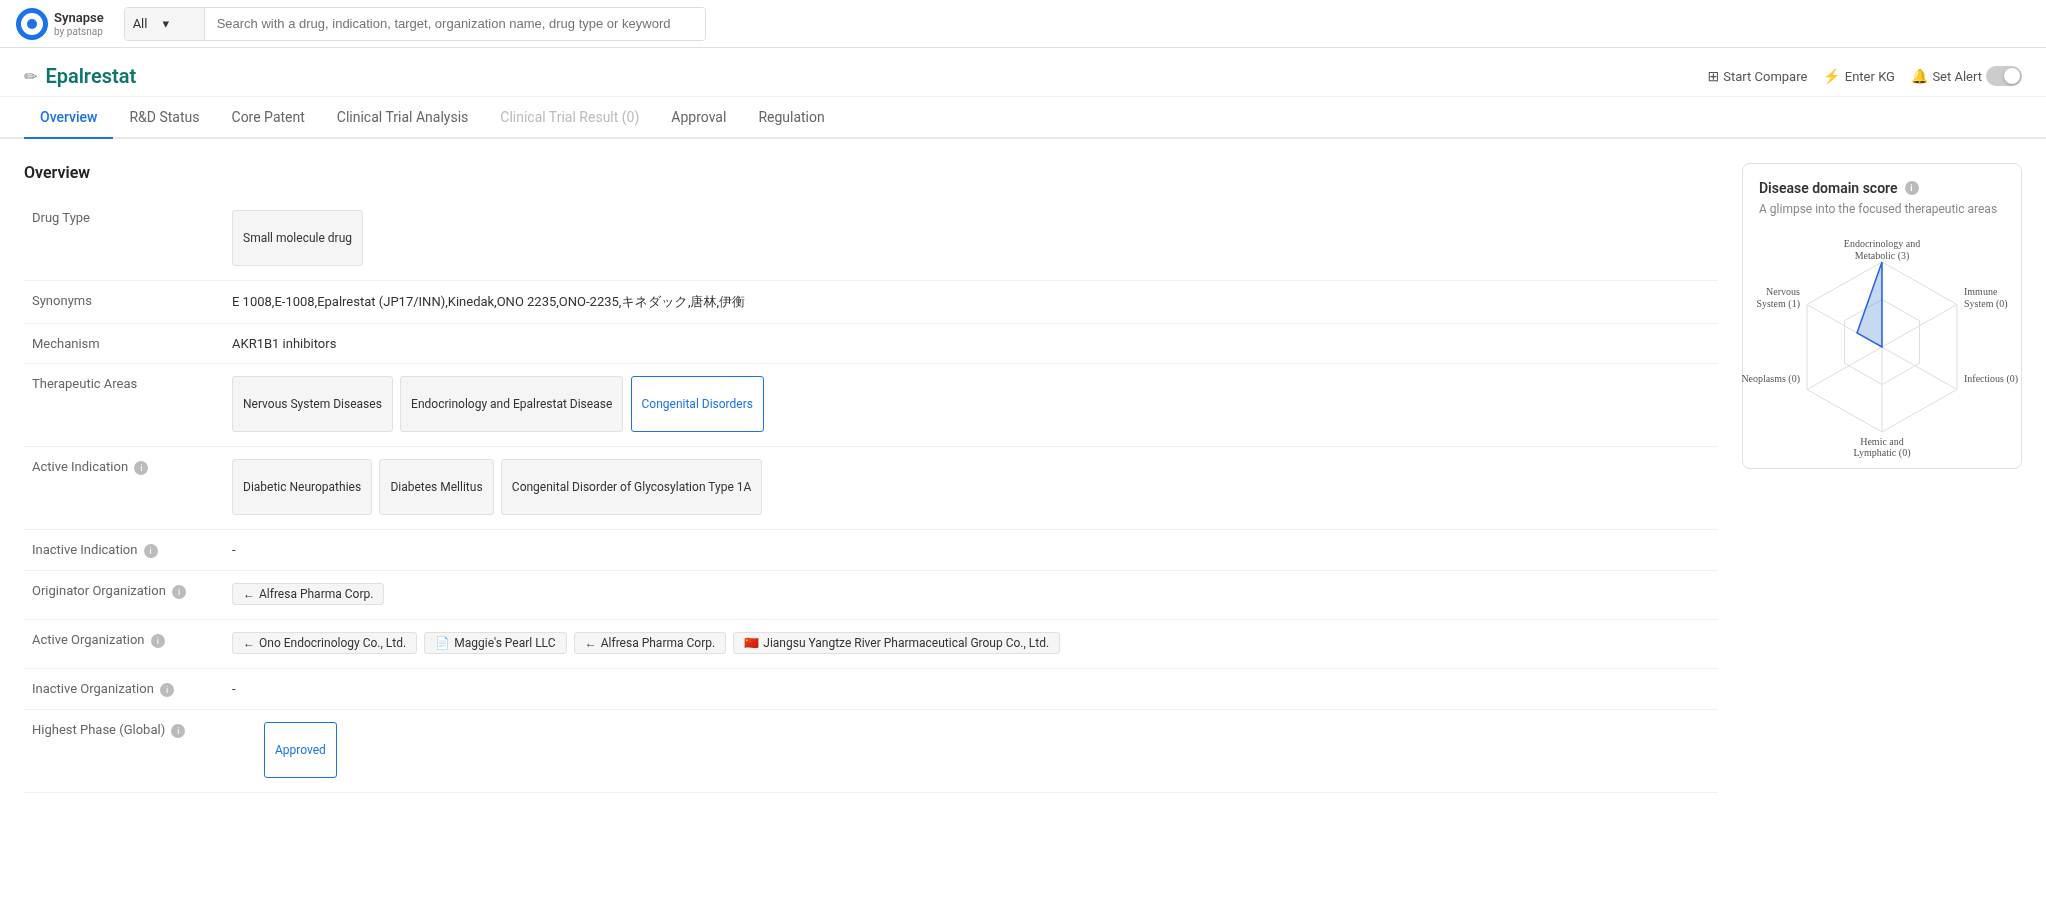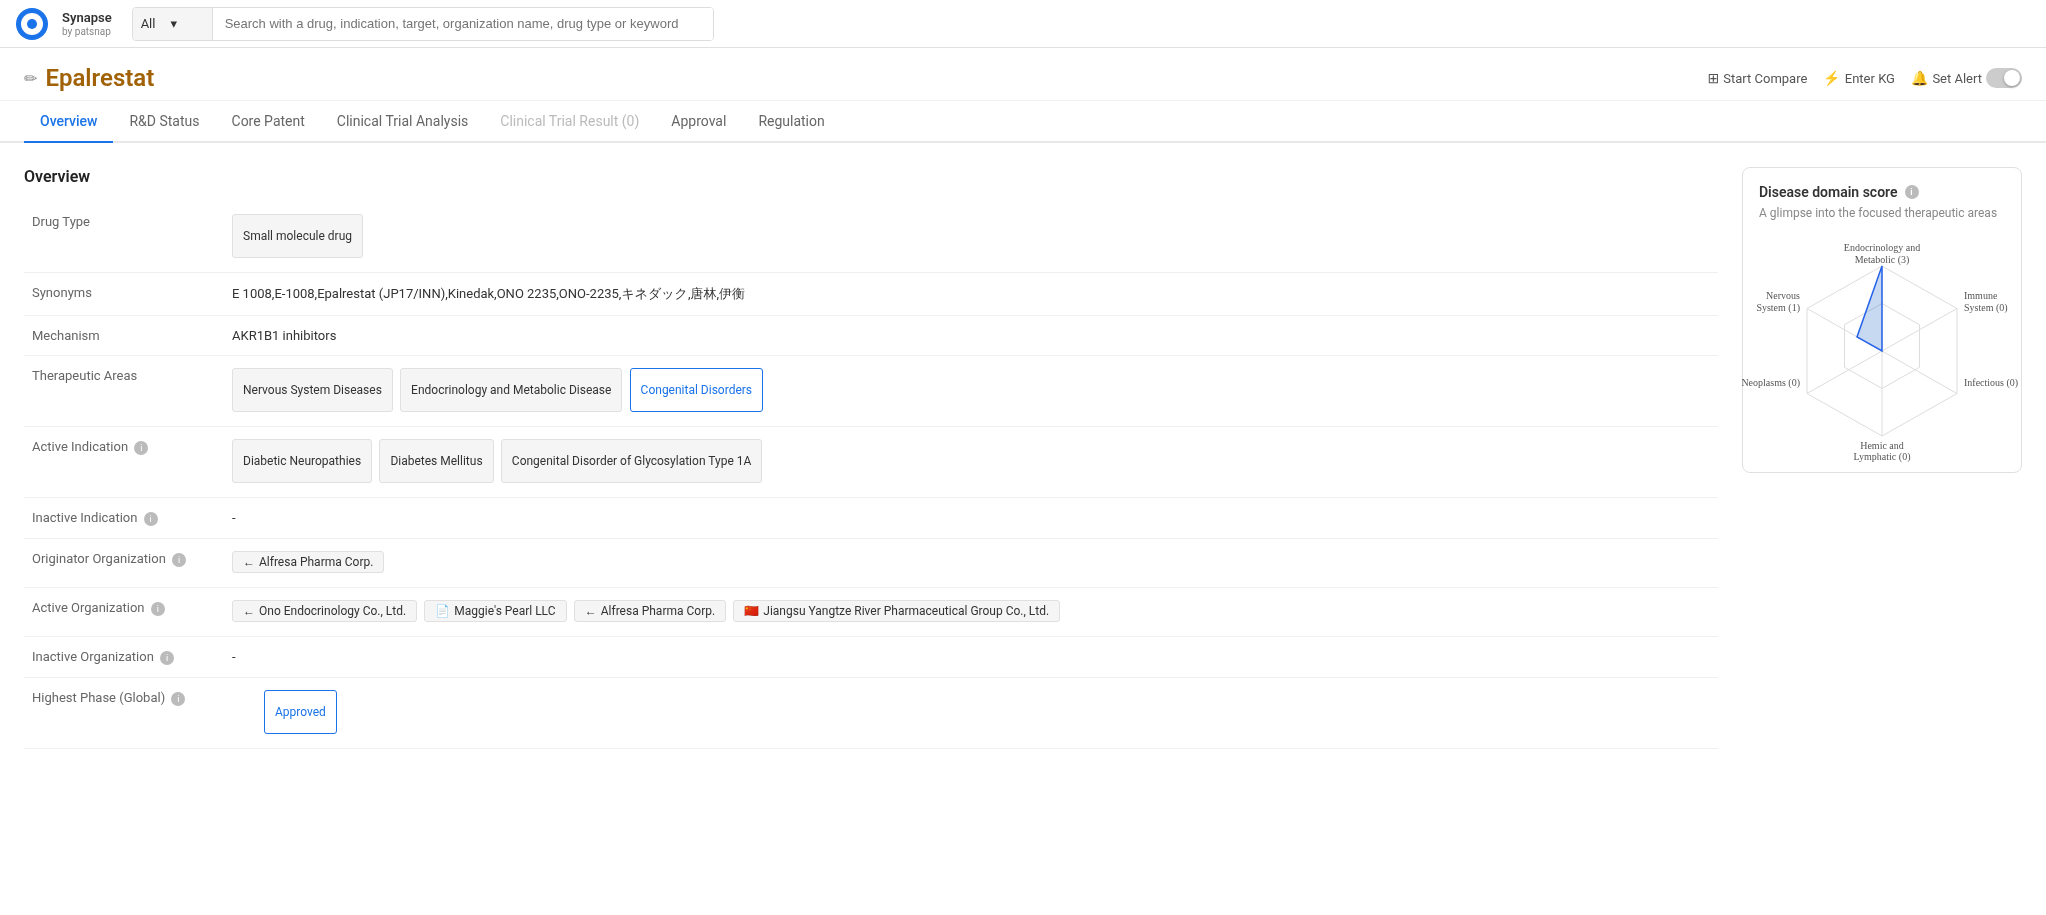--- a/index.html
+++ b/index.html
@@ -4,39 +4,39 @@
   <style>
     * { box-sizing: border-box; margin: 0; padding: 0; }
     body { font-family: -apple-system, BlinkMacSystemFont, 'Segoe UI', Roboto, sans-serif; font-size: 14px; color: #333; background: #fff; }
 
     
     .top-nav {
       display: flex; align-items: center; height: 48px;
       border-bottom: 1px solid #e0e0e0; padding: 0 16px; gap: 12px;
       background: #fff;
     }
-    .logo-area { display: flex; align-items: center; gap: 14px; margin-right: 8px; }
+    .logo-area { display: flex; align-items: center; gap: 6px; margin-right: 8px; }
     .logo-circle { width: 32px; height: 32px; border-radius: 50%; background: #1a73e8; display: flex; align-items: center; justify-content: center; }
     .logo-inner { width: 22px; height: 22px; border-radius: 50%; background: #fff; display: flex; align-items: center; justify-content: center; }
     .logo-dot { width: 10px; height: 10px; border-radius: 50%; background: #1a73e8; }
     .logo-text { font-size: 13px; font-weight: 600; color: #333; line-height: 1.2; }
     .logo-sub { font-size: 10px; color: #888; }
     .search-filter { display: flex; align-items: center; border: 1px solid #ddd; border-radius: 4px; height: 34px; overflow: hidden; }
     .search-filter-select { border: none; background: #f5f5f5; padding: 0 8px; height: 100%; font-size: 13px; cursor: pointer; display: flex; align-items: center; gap: 15px; min-width: 80px; border-right: 1px solid #ddd; }
     .search-input-wrapper { flex: 1; }
     .search-input-wrapper input { border: none; outline: none; padding: 0 12px; height: 34px; font-size: 13px; width: 500px; color: #999; }
 
     
     .drug-header {
       display: flex; align-items: center; justify-content: space-between;
       padding: 16px 24px 8px 24px; border-bottom: 1px solid #f0f0f0;
     }
     .drug-title-area { display: flex; align-items: center; gap: 8px; }
     .pencil-icon { color: #888; font-size: 16px; }
-    .drug-name { font-size: 24px; font-weight: 600; color: #a16207; }
+    .drug-name { font-size: 20px; font-weight: 600; color: #0f766e; }
     .header-actions { display: flex; align-items: center; gap: 16px; }
     .action-btn { display: flex; align-items: center; gap: 4px; font-size: 13px; color: #555; cursor: pointer; }
     .toggle-switch { width: 36px; height: 20px; border-radius: 10px; background: #ccc; position: relative; cursor: pointer; }
     .toggle-knob { width: 16px; height: 16px; border-radius: 50%; background: #fff; position: absolute; top: 2px; right: 2px; box-shadow: 0 1px 3px rgba(0,0,0,0.3); }
 
     
     .tab-bar {
       display: flex; align-items: center; padding: 0 24px;
       border-bottom: 2px solid #e8e8e8; gap: 0;
     }
@@ -57,21 +57,21 @@
 
     
     .info-table { width: 100%; border-collapse: collapse; }
     .info-table tr { border-bottom: 1px solid #f0f0f0; }
     .info-table td { padding: 12px 8px; vertical-align: top; }
     .info-table td:first-child { width: 200px; color: #666; font-size: 13px; white-space: nowrap; }
     .info-table td:last-child { color: #333; font-size: 13px; }
 
     
     .tag {
-      display: inline-block; padding: 14px 10px; border-radius: 3px;
+      display: inline-block; padding: 20px 10px; border-radius: 3px;
       background: #f5f5f5; border: 1px solid #e0e0e0;
       font-size: 12px; color: #333; margin-right: 4px; margin-bottom: 2px;
     }
     .tag.link { color: #1a73e8; border-color: #1a73e8; background: #fff; cursor: pointer; }
     .tag.approved { color: #1a73e8; border-color: #1a73e8; background: #fff; margin-left: 32px; }
 
     
     .info-icon {
       display: inline-flex; align-items: center; justify-content: center;
       width: 14px; height: 14px; border-radius: 50%; background: #bbb;
@@ -183,21 +183,21 @@
 
         <tr>
           <td>Mechanism</td>
           <td>AKR1B1 inhibitors</td>
         </tr>
 
         <tr>
           <td>Therapeutic Areas</td>
           <td>
             <span class="tag">Nervous System Diseases</span>
-            <span class="tag">Endocrinology and Metabolic Disease</span>
+            <span class="tag">Endocrinology and Epalrestat Disease</span>
             <span class="tag link">Congenital Disorders</span>
           </td>
         </tr>
 
         <tr>
           <td>Active Indication
             <span class="info-icon">i</span>
           </td>
           <td>
             <span class="tag">Diabetic Neuropathies</span>

